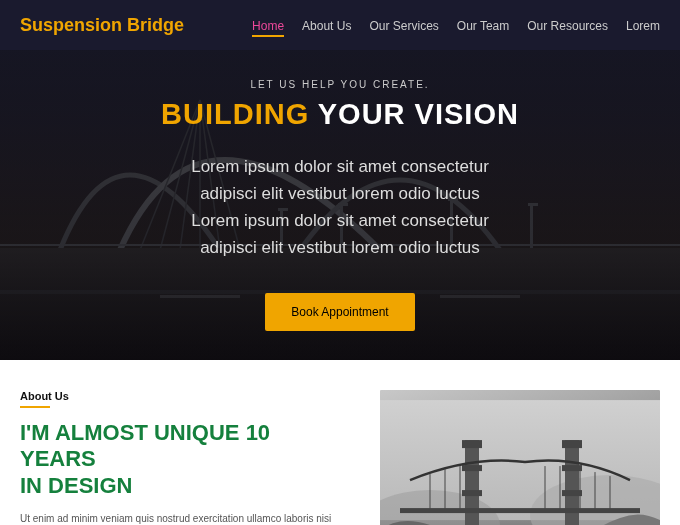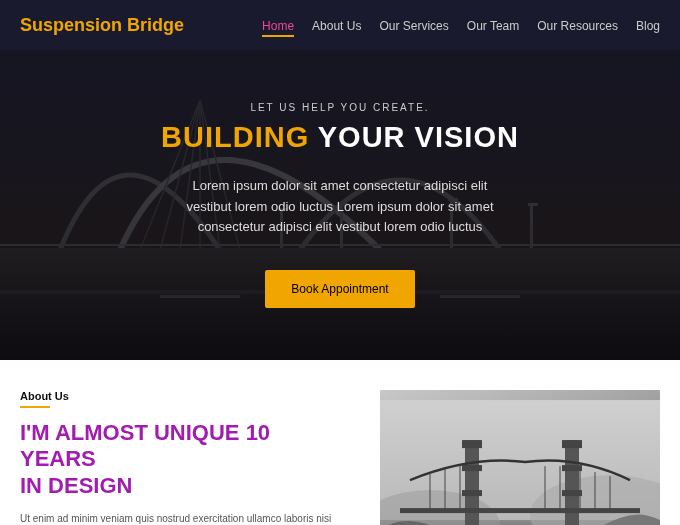--- a/index.html
+++ b/index.html
@@ -103,21 +103,21 @@
       font-weight: 900;
       text-transform: uppercase;
       line-height: 1;
       margin-bottom: 24px;
       letter-spacing: 1px;
     }
     .hero-title .highlight {
       color: #f0a500;
     }
     .hero-desc {
-      font-size: 13px;
+      font-size: 17px;
       color: #ddd;
       line-height: 1.6;
       max-width: 320px;
       margin: 0 auto 32px;
     }
     .book-btn {
       background: #f0a500;
       color: #000;
       border: none;
       padding: 12px 26px;
@@ -149,21 +149,21 @@
     .about-label-underline {
       width: 30px;
       height: 2px;
       background: #f0a500;
       margin-bottom: 12px;
     }
     .about-heading {
       font-size: 22px;
       font-weight: 900;
       text-transform: uppercase;
-      color: #a21caf;
+      color: #15803d;
       line-height: 1.2;
       margin-bottom: 12px;
     }
     .about-desc {
       font-size: 10px;
       color: #555;
       line-height: 1.6;
     }
     .about-image {
       width: 280px;
@@ -195,21 +195,21 @@
     <li>
       <a href="#">Our Services</a>
     </li>
     <li>
       <a href="#">Our Team</a>
     </li>
     <li>
       <a href="#">Our Resources</a>
     </li>
     <li>
-      <a href="#">Blog</a>
+      <a href="#">Lorem</a>
     </li>
   </ul>
 </nav>
 
 <section class="hero">
   <div class="hero-img">
 
     <svg class="bridge-svg" viewBox="0 0 680 310" xmlns="http://www.w3.org/2000/svg">
 
       <defs>

